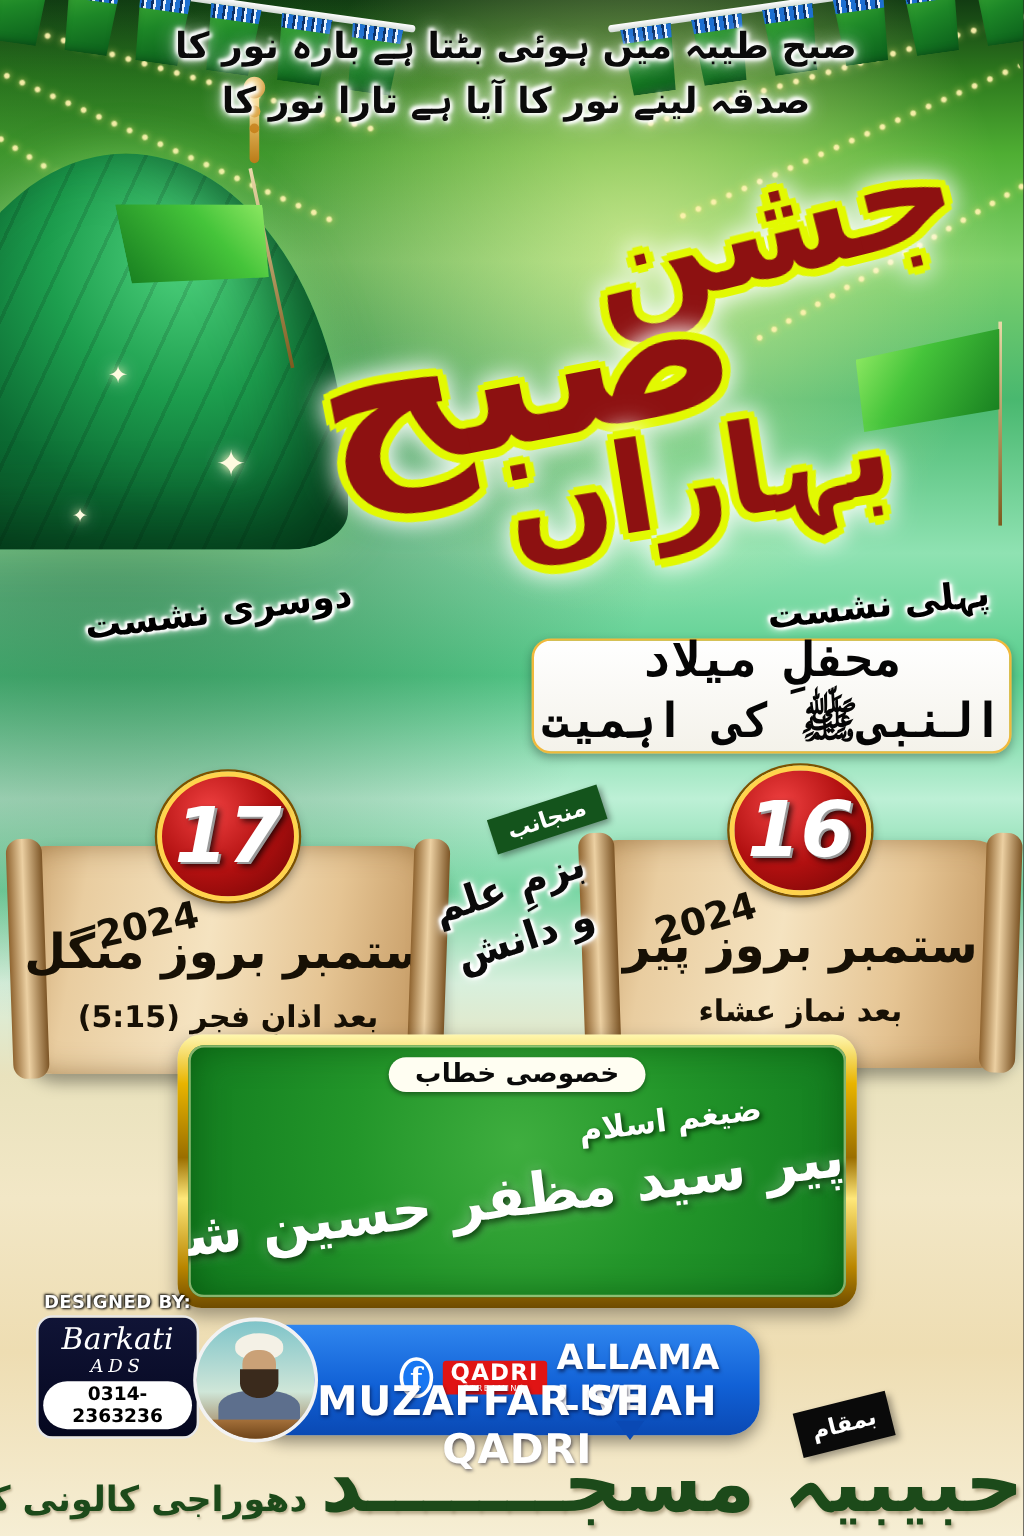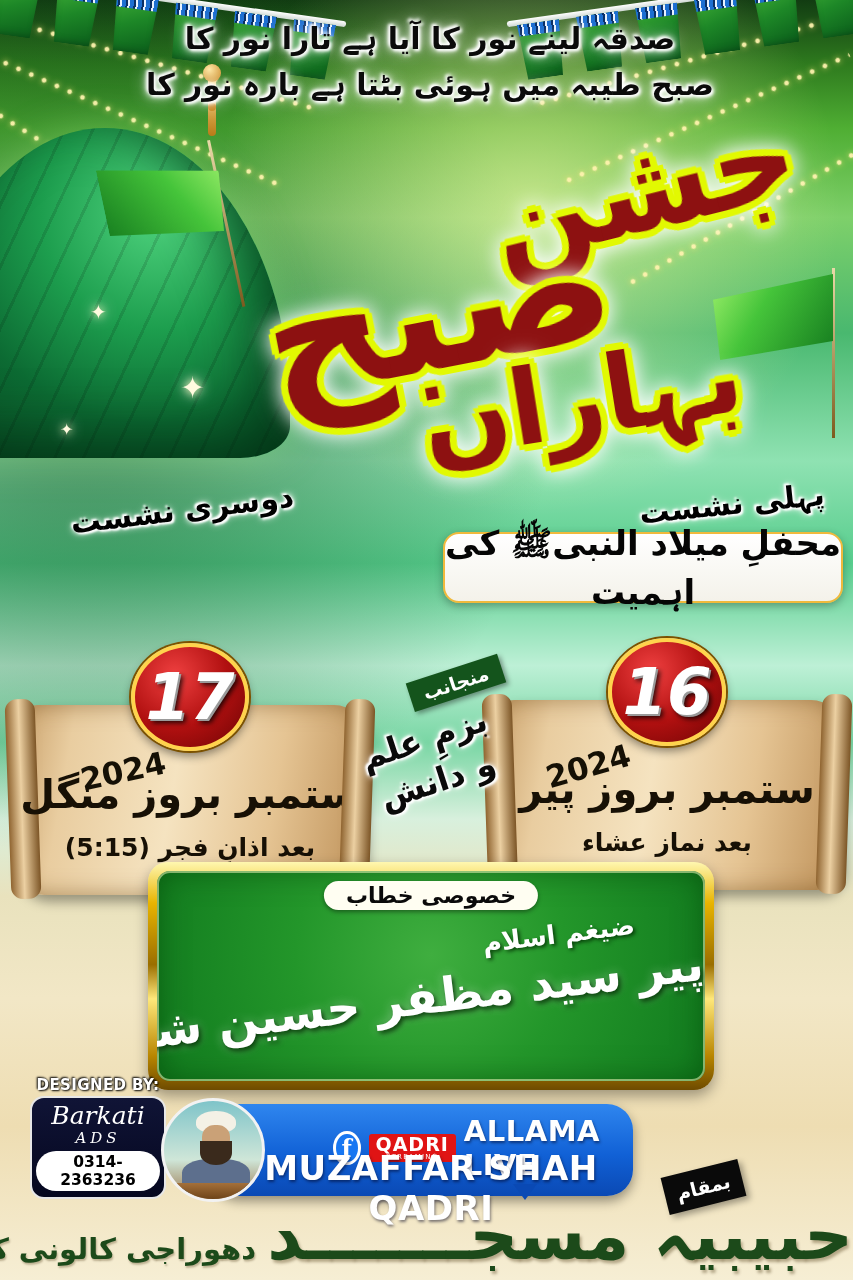--- a/index.html
+++ b/index.html
@@ -73,21 +73,21 @@
 
   
   .session-label{ position:absolute; z-index:4; font-size:30px; font-weight:bold; color:#000;
     text-shadow:0 0 5px #fff,0 0 9px #fff,2px 2px 2px #fff,-2px -2px 2px #fff; }
   .lbl-first{ top:486px; right:28px; transform:rotate(-6deg); }
   .lbl-second{ top:492px; left:70px; transform:rotate(-7deg); }
   .session-box{ position:absolute; z-index:4; background:linear-gradient(180deg,#ffffff,#f4f2ea);
     border:2px solid #f0b93c; border-radius:16px; box-shadow:0 3px 8px rgba(0,0,0,.3);
     display:flex; align-items:center; justify-content:center; text-align:center;
     font-weight:bold; color:#050505; }
-  .box-first{ top:532px; right:10px; width:400px; height:71px; font-size:34px; }
+  .box-first{ top:532px; right:10px; width:400px; height:96px; font-size:40px;font-family:Liberation Mono, monospace; }
   .box-second{ top:538px; left:12px; width:410px; height:88px; font-size:31px; }
 
   
   .scroll{ position:absolute; z-index:4; width:348px; height:190px;
     background:linear-gradient(100deg,#c9a06a 0%, #e9cda0 16%, #f5e3c0 45%, #e5c493 72%, #bd9058 100%);
     border-radius:22px 30px 24px 28px;
     box-shadow:inset 0 0 22px rgba(110,70,20,.5), 5px 7px 12px rgba(0,0,0,.35); }
   .scroll::before,.scroll::after{ content:""; position:absolute; top:-6px; width:30px; height:105%;
     background:linear-gradient(90deg,#8f6430,#ecd0a2 45%,#7c5526); border-radius:12px; }
   .scroll::before{ left:-8px; transform:rotate(-2deg); }
@@ -204,22 +204,22 @@
       <div class="flag"></div>
       <div class="flag"></div>
       <div class="flag"></div>
       <div class="flag"></div>
       <div class="flag"></div>
       <div class="flag"></div>
     </div>
   </div>
 
   <div class="verses">
+    <div class="verse urdu">صبح طیبہ میں ہوئی بٹتا ہے بارہ نور کا</div>
     <div class="verse urdu">صدقہ لینے نور کا آیا ہے تارا نور کا</div>
-    <div class="verse urdu">صبح طیبہ میں ہوئی بٹتا ہے بارہ نور کا</div>
   </div>
 
   <div class="dome"></div>
   <div class="finial"></div>
   <div class="green-flag" style="top:140px;left:210px;transform:rotate(-12deg);">
     <div class="pole"></div>
       <div class="cloth" style="right:auto;left:-118px;transform:scaleX(-1);"></div>
   </div>
   <div class="green-flag" style="top:268px;right:18px;">
     <div class="pole"></div>

